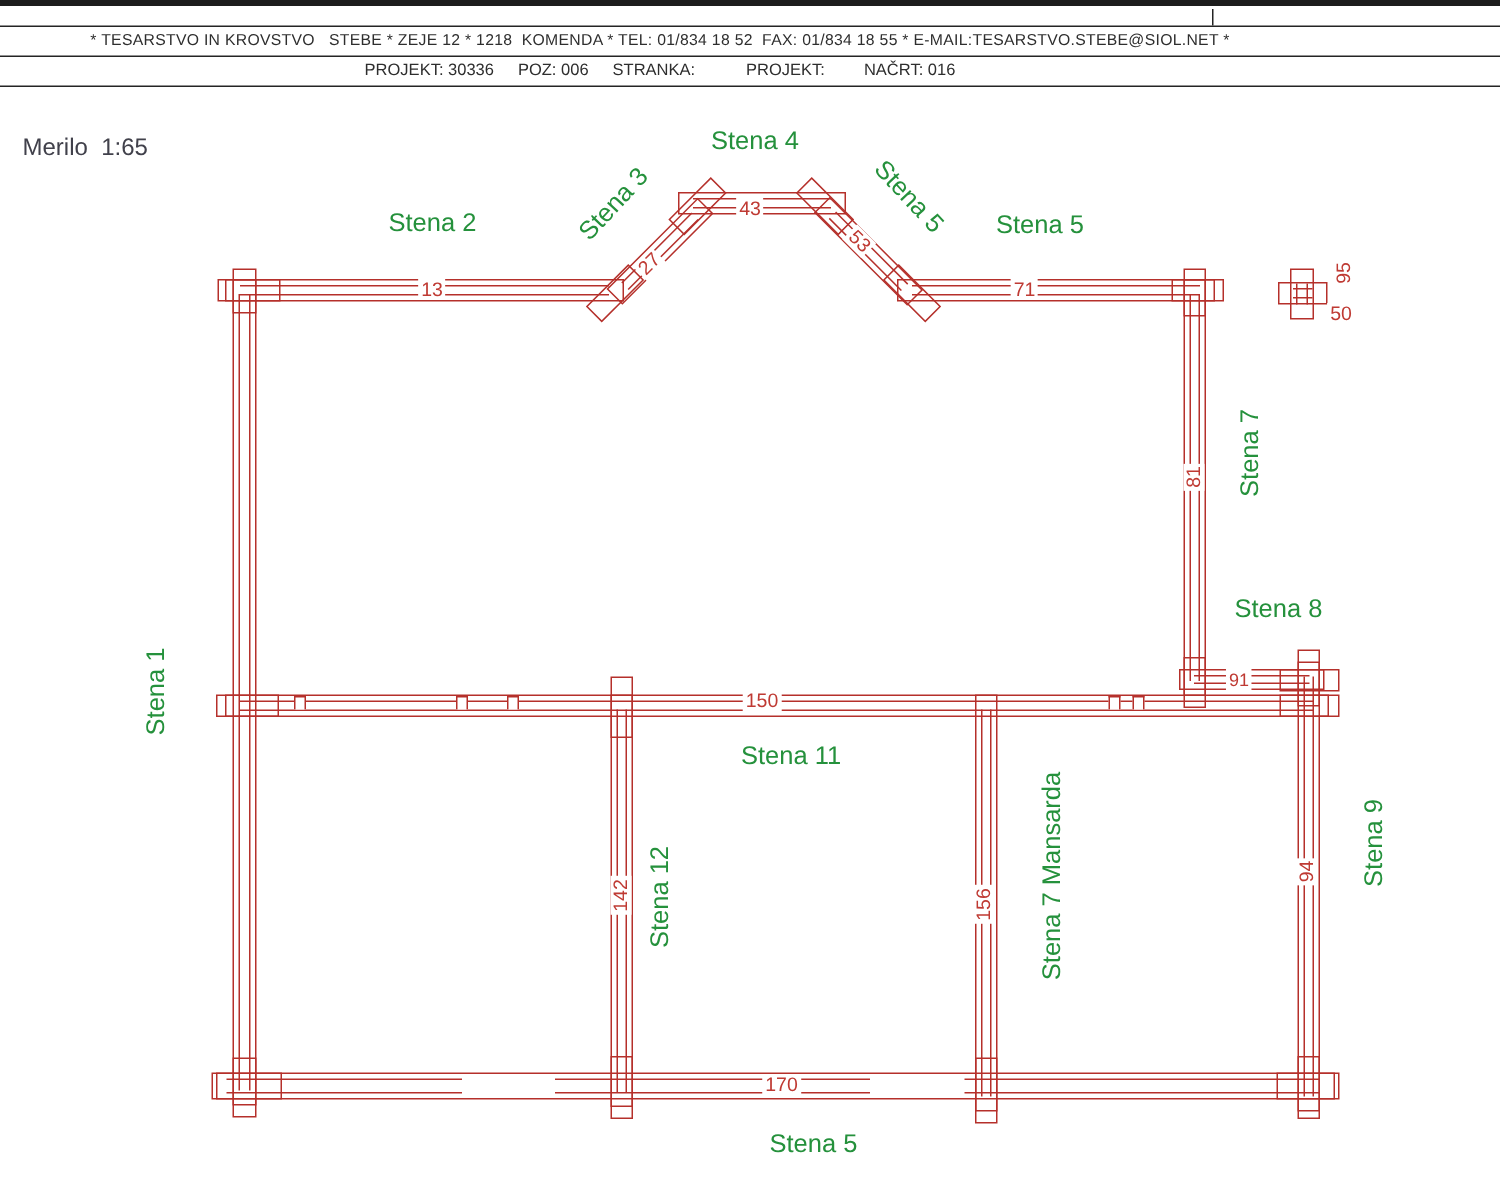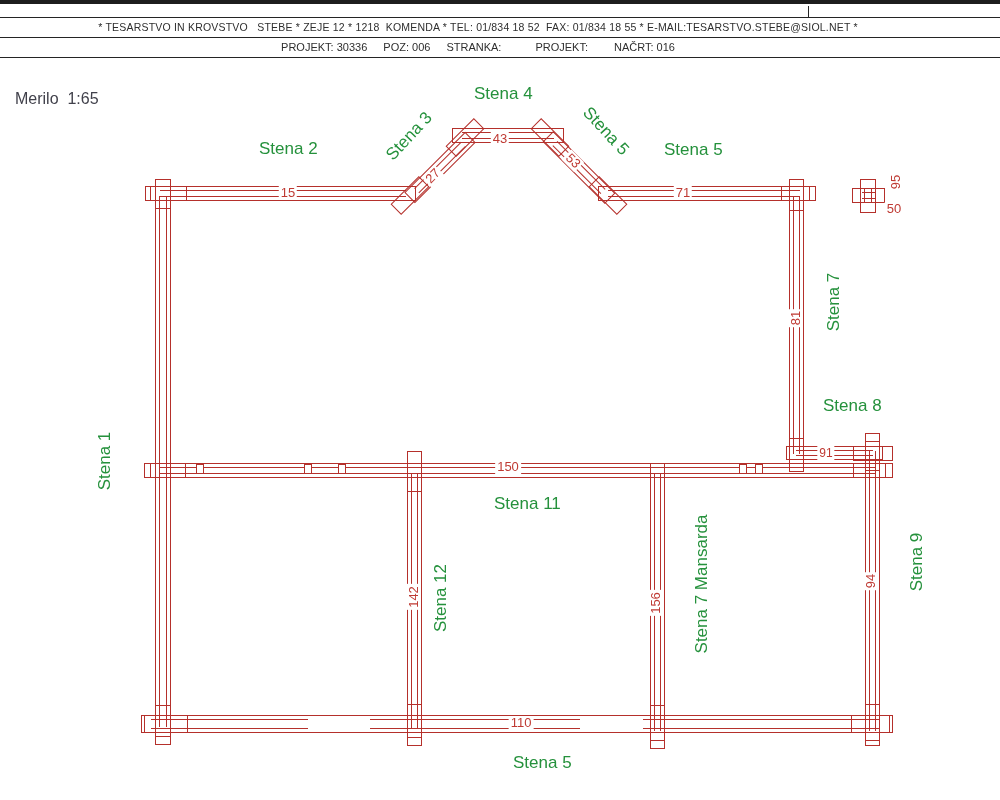--- a/index.html
+++ b/index.html
@@ -9,21 +9,21 @@
   }
   html,body{margin:0;padding:0;}
   body{
     width:1000px;height:800px;background:#ffffff;position:relative;overflow:hidden;
     font-family:"Liberation Sans",sans-serif;
   }
   
   .topbar{position:absolute;left:0;top:0;width:1000px;height:4px;background:#1d1d1d;}
   .rule{position:absolute;left:0;width:1000px;height:0;border-top:1.5px solid #242424;}
   .fold-tick{position:absolute;left:808px;top:6px;height:11px;width:0;border-left:1.5px solid #242424;}
-  .hrow{position:absolute;left:0;width:880px;text-align:center;color:#2e2e2e;white-space:pre;margin-left:38px;}
+  .hrow{position:absolute;left:0;width:880px;text-align:center;color:#2e2e2e;white-space:pre;}
   .hrow1{top:21px;font-size:10.5px;letter-spacing:.2px;}
   .hrow2{top:41px;font-size:11px;display:flex;justify-content:center;align-items:center;}
   .hrow2 span{white-space:pre;}
   .scale-label{position:absolute;left:15px;top:90px;font-size:16px;color:#41414b;white-space:pre;}
   
   .plan{position:absolute;left:0;top:0;width:1000px;height:800px;}
   .wall,.stub{
     position:absolute;box-sizing:border-box;border:1.5px solid var(--wall-red);
     background:transparent;
   }
@@ -139,34 +139,34 @@
   <div class="wall v" style="left:860px;top:179px;width:16px;height:34px">
       <i></i>
     </div>
 
   <div class="tick" style="left:196px;top:464px"></div>
   <div class="tick" style="left:304px;top:464px"></div>
   <div class="tick" style="left:338px;top:464px"></div>
   <div class="tick" style="left:739px;top:464px"></div>
   <div class="tick" style="left:755px;top:464px"></div>
 
-  <div class="dim" style="left:288px;top:193px">15</div>
+  <div class="dim" style="left:288px;top:193px">13</div>
   <div class="dim r45n" style="left:433px;top:176px">27</div>
   <div class="dim" style="left:500px;top:139px">43</div>
   <div class="dim r45p" style="left:573px;top:161px">53</div>
   <div class="dim" style="left:683px;top:193px">71</div>
   <div class="dim r90" style="left:896px;top:182px">95</div>
   <div class="dim" style="left:894px;top:209px">50</div>
   <div class="dim r90" style="left:796px;top:318px">81</div>
   <div class="dim" style="left:826px;top:453px;font-size:12px">91</div>
   <div class="dim" style="left:508px;top:467px">150</div>
   <div class="dim r90" style="left:414px;top:597px">142</div>
   <div class="dim r90" style="left:656px;top:603px">156</div>
   <div class="dim r90" style="left:871px;top:581px">94</div>
-  <div class="dim" style="left:521px;top:723px">110</div>
+  <div class="dim" style="left:521px;top:723px">170</div>
 
   <div class="glabel r90" style="left:104px;top:461px">Stena 1</div>
   <div class="glabel" style="left:259px;top:139px">Stena 2</div>
   <div class="glabel r47n" style="left:409px;top:136px">Stena 3</div>
   <div class="glabel" style="left:474px;top:84px">Stena 4</div>
   <div class="glabel r47p" style="left:606px;top:131px">Stena 5</div>
   <div class="glabel" style="left:664px;top:140px">Stena 5</div>
   <div class="glabel r90" style="left:833px;top:302px">Stena 7</div>
   <div class="glabel" style="left:823px;top:396px">Stena 8</div>
   <div class="glabel r90" style="left:916px;top:562px">Stena 9</div>

